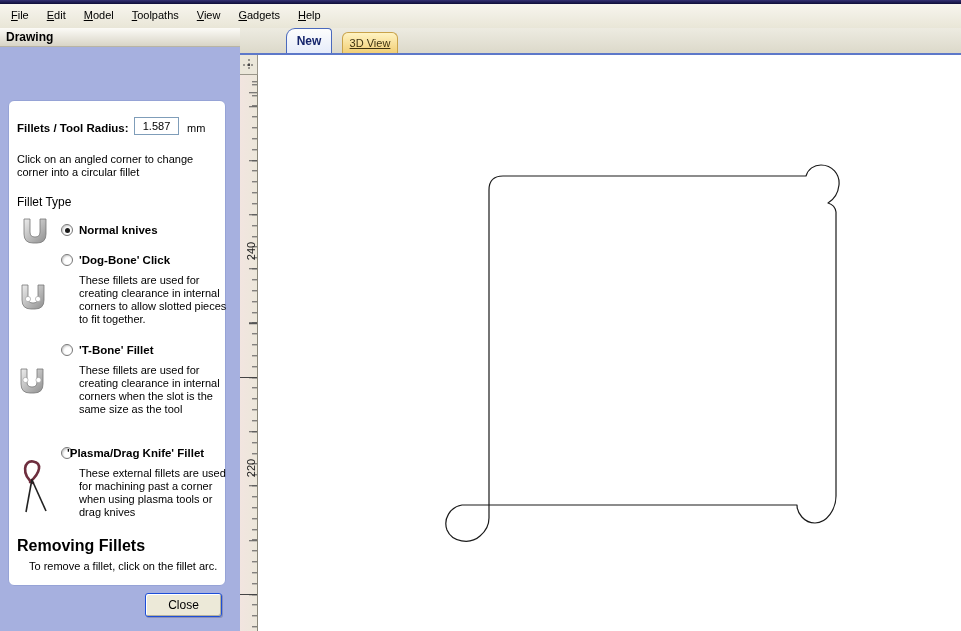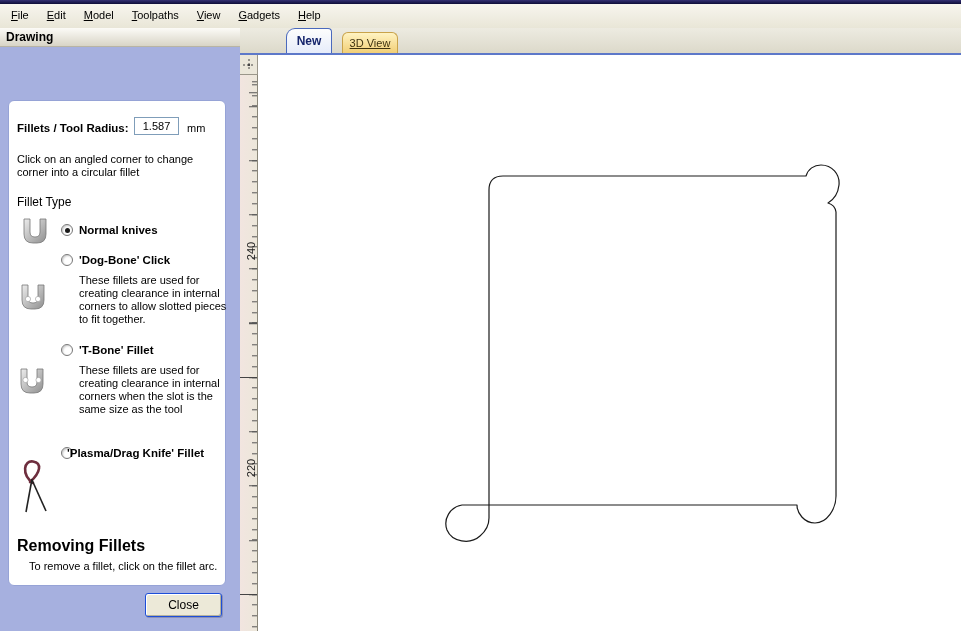--- a/index.html
+++ b/index.html
@@ -182,20 +182,21 @@
 
     <span class="radio" style="left:52px; top:346px;"></span>
     <span class="option-label" style="position:absolute; left:58px; top:346px;">'Plasma/Drag Knife' Fillet</span>
     <span class="plasma-icon" style="left:10px; top:358px;">
       <svg width="38" height="62" viewBox="0 0 38 62">
         <path d="M14 24 C2 15 5 1 14 2.5 C23 4 22 13 11 23" fill="none" stroke="#6e2e3e" stroke-width="2.6" stroke-linecap="round"></path>
         <line x1="13" y1="21" x2="27" y2="52" stroke="#222" stroke-width="1.6"></line>
         <line x1="13" y1="20" x2="7" y2="53" stroke="#222" stroke-width="1.6"></line>
       </svg>
     </span>
+    <div class="opt-desc" style="left:70px; top:366px;">These external fillets are used for machining past a corner when using plasma tools or drag knives</div>
 
     <div class="removing-heading">Removing Fillets</div>
     <div class="removing-text">To remove a fillet, click on the fillet arc.</div>
   </div>
 
   <button class="close-btn">Close</button>
 </div>
 
 <div class="canvas-region">
   <div class="tabwell">

